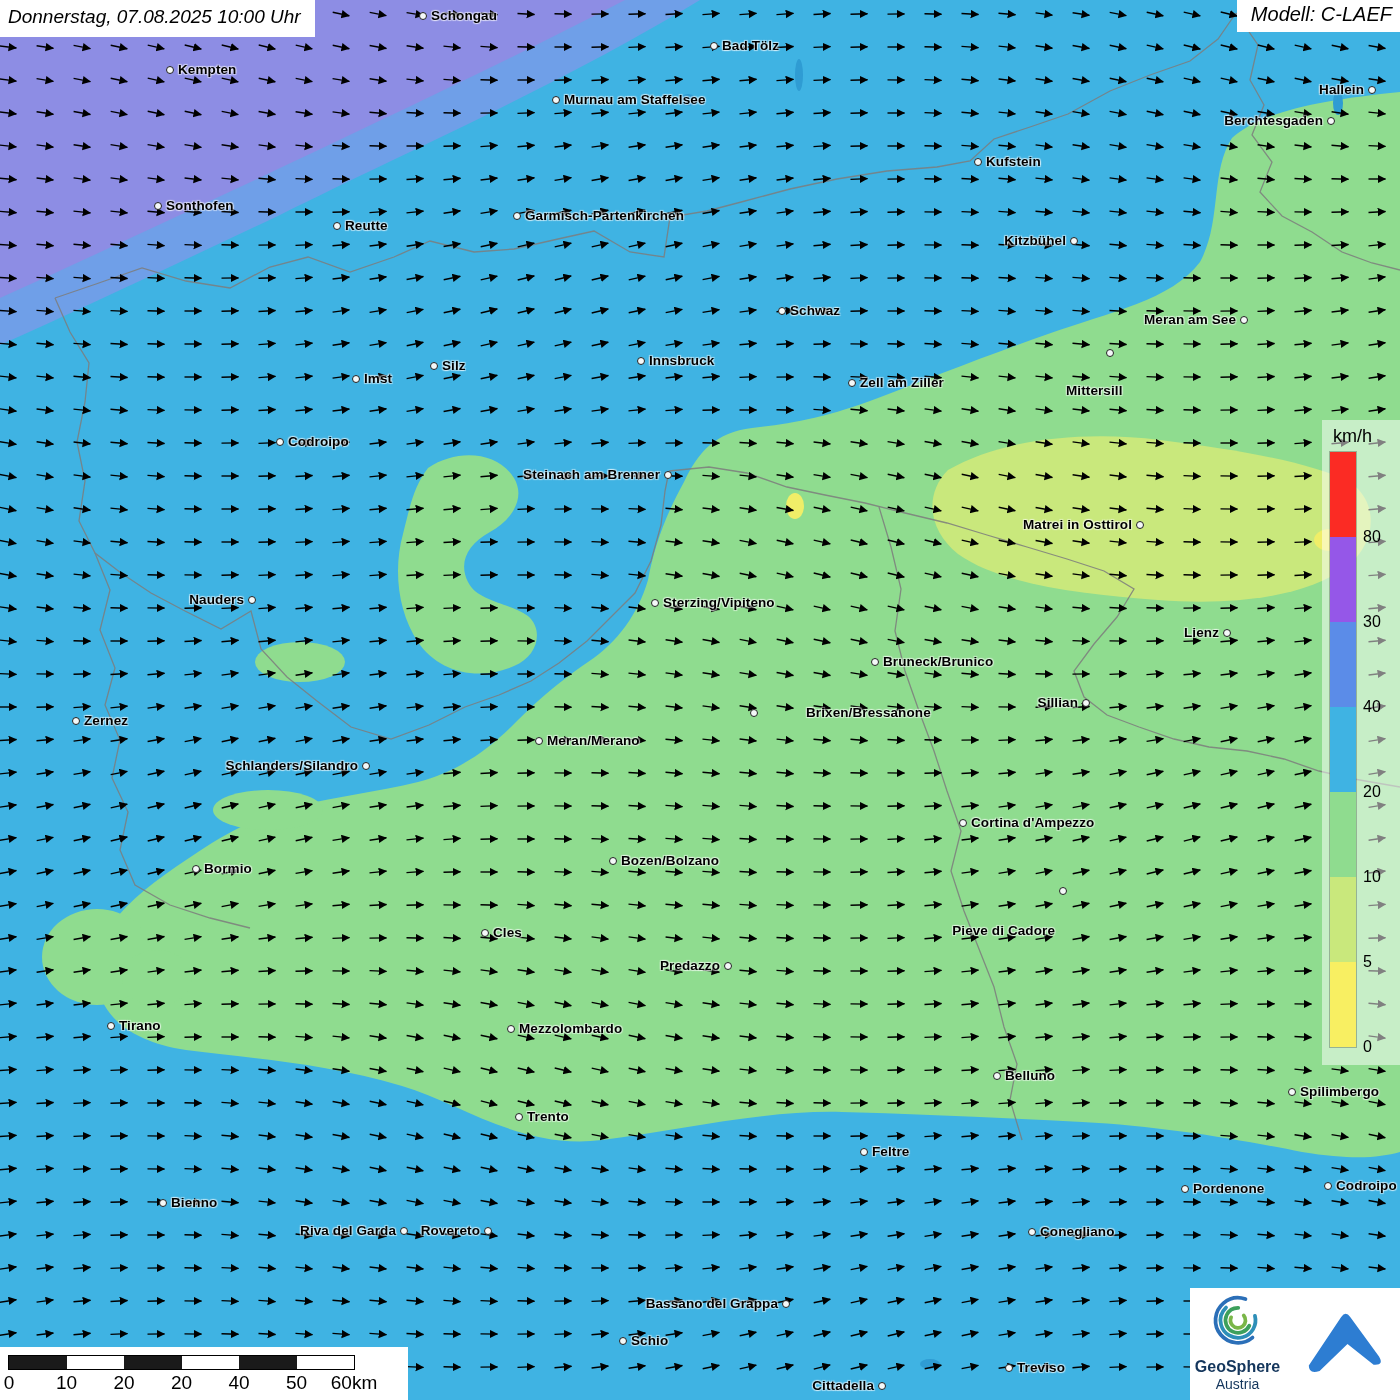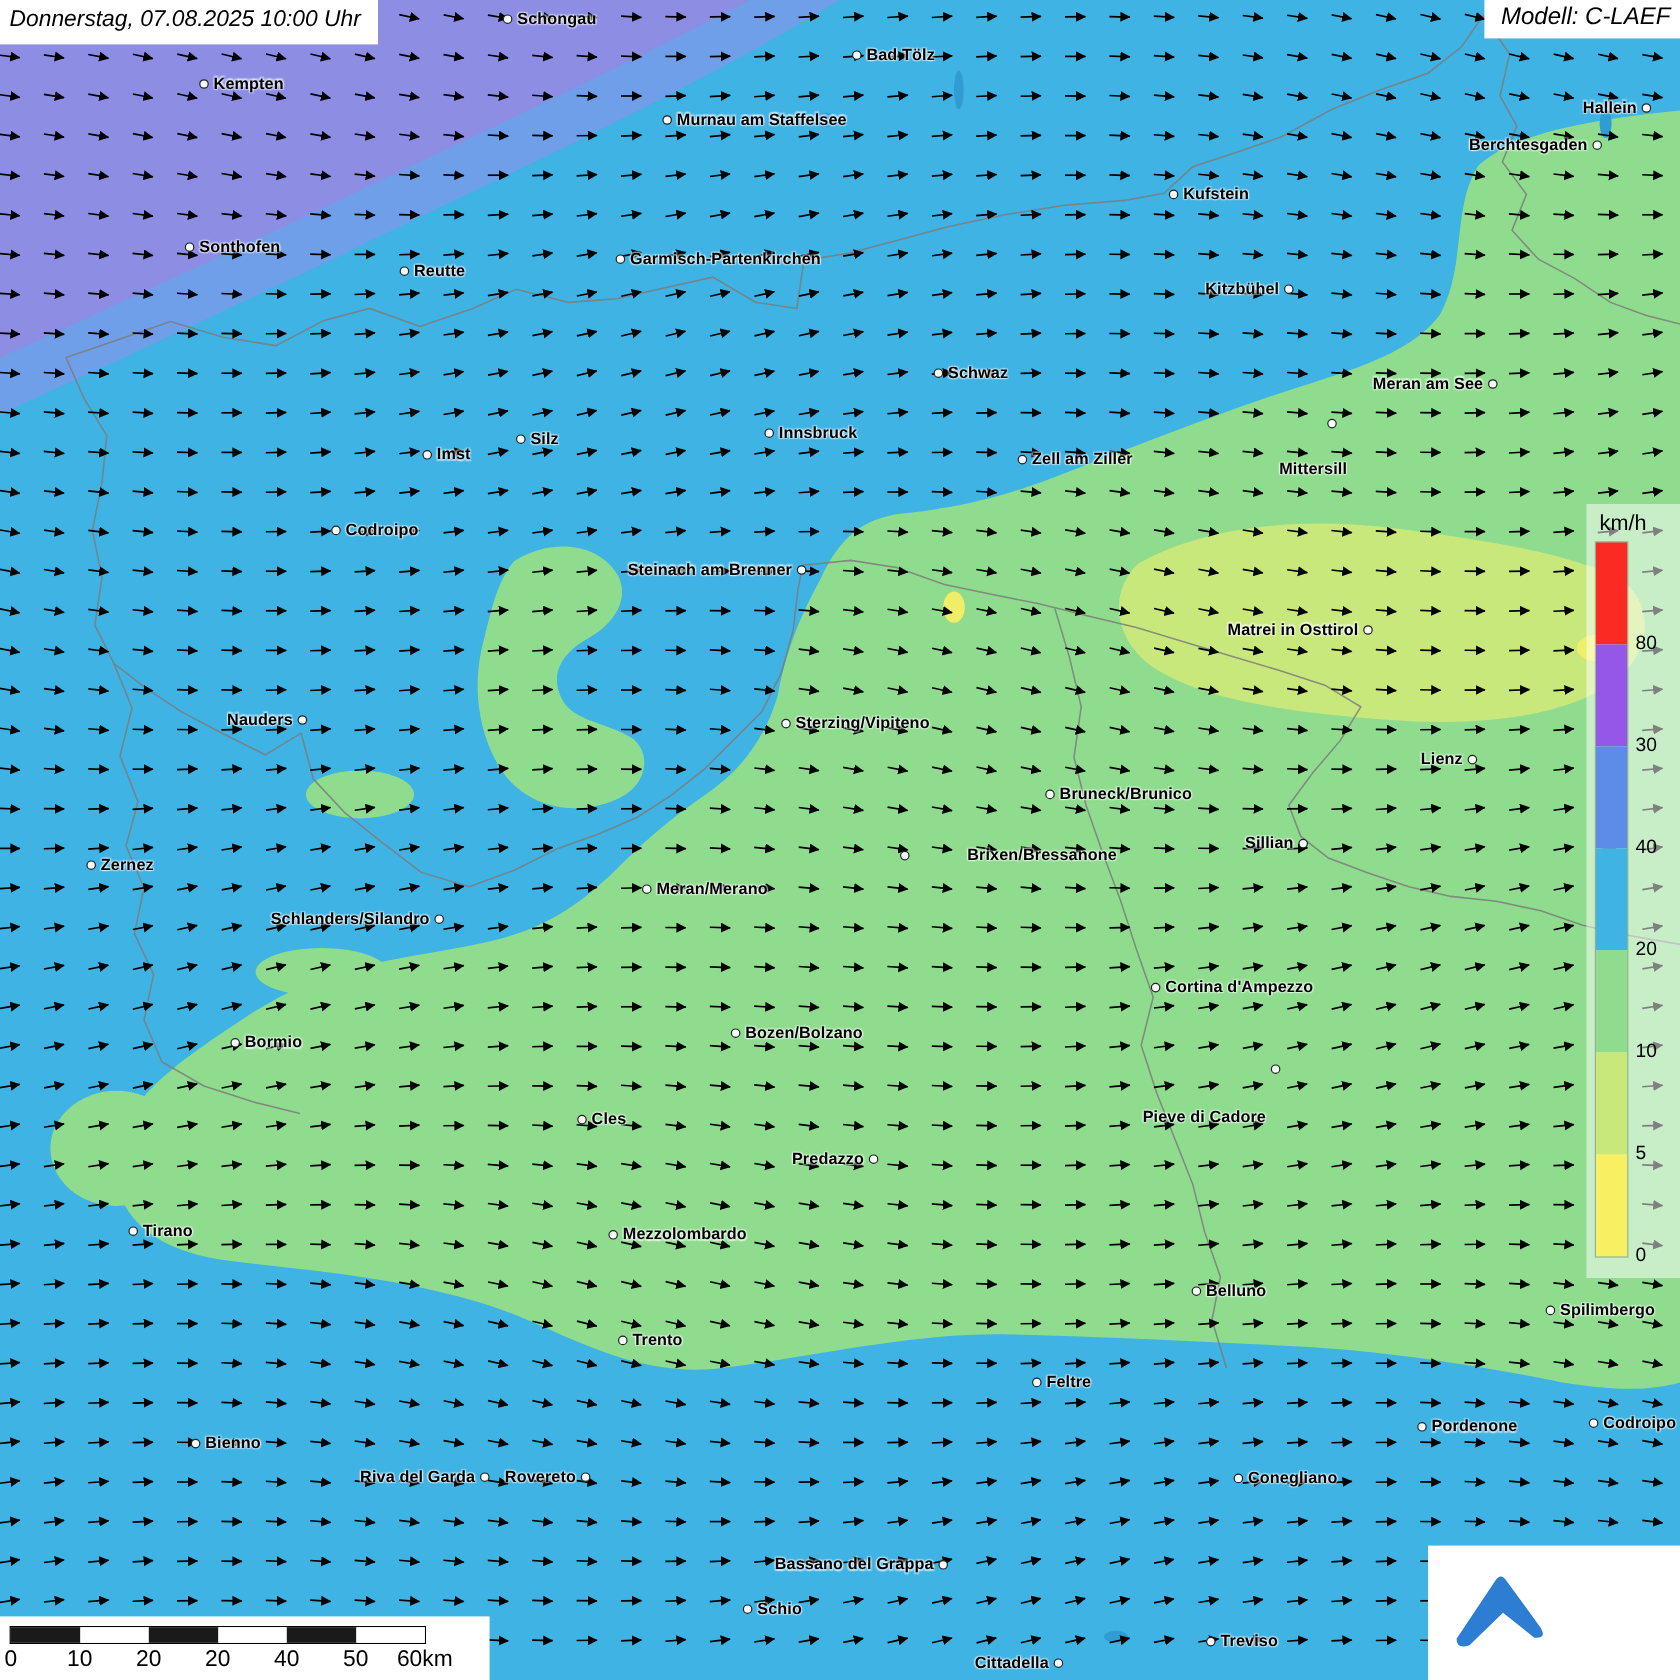--- a/index.html
+++ b/index.html
@@ -1849,20 +1849,32 @@
         <div class="scalebar-label" style="left: 66.5px;">10</div>
         <div class="scalebar-label" style="left: 124px;">20</div>
         <div class="scalebar-label" style="left: 181.5px;">20</div>
         <div class="scalebar-label" style="left: 239px;">40</div>
         <div class="scalebar-label" style="left: 296.5px;">50</div>
         <div class="scalebar-label" style="left: 354px;">60km</div>
       </div>
   </div>
 
   <div class="logo-box">
+    <div class="logo-left">
+      <svg width="62" height="60" viewBox="0 0 72 72">
+        <g fill="none" stroke-linecap="round" stroke-width="4.5">
+          <circle cx="36" cy="34" r="9" stroke="#7ab648" stroke-dasharray="38 19" transform="rotate(-40 36 34)"></circle>
+          <circle cx="36" cy="34" r="15" stroke="#3da05c" stroke-dasharray="64 31" transform="rotate(25 36 34)"></circle>
+          <circle cx="36" cy="34" r="21" stroke="#2e8fb8" stroke-dasharray="88 44" transform="rotate(-15 36 34)"></circle>
+          <circle cx="36" cy="34" r="27" stroke="#2b6fb8" stroke-dasharray="112 58" transform="rotate(50 36 34)"></circle>
+        </g>
+      </svg>
+      <div class="logo-org">GeoSphere</div>
+      <div class="logo-country">Austria</div>
+    </div>
     <div class="logo-right">
       <svg width="100" height="90" viewBox="0 0 100 100">
         <path d="M12,74 L48,20 Q53,13 58,20 L90,64 Q96,74 84,73 L55,50 L24,80 Q12,84 12,74 Z" fill="#2d7dd2"></path>
       </svg>
     </div>
   </div>
 
 </div>
 
 </body></html>

